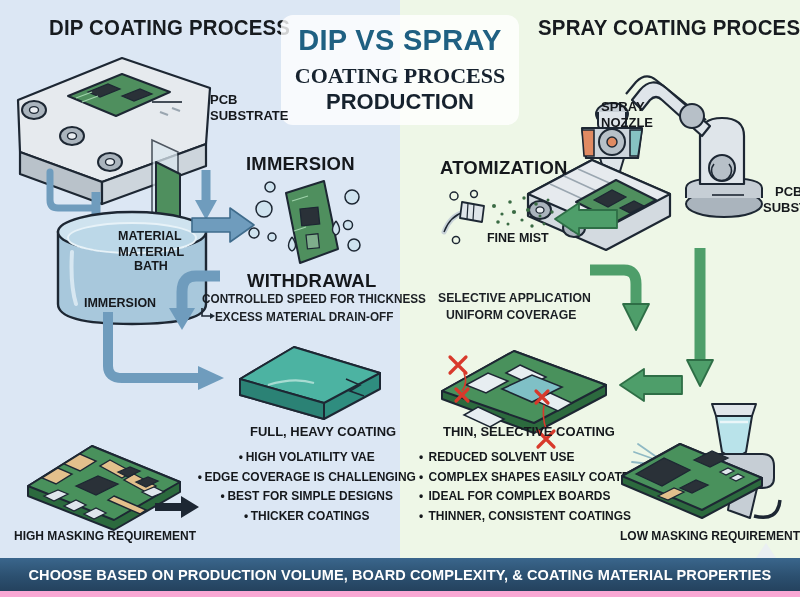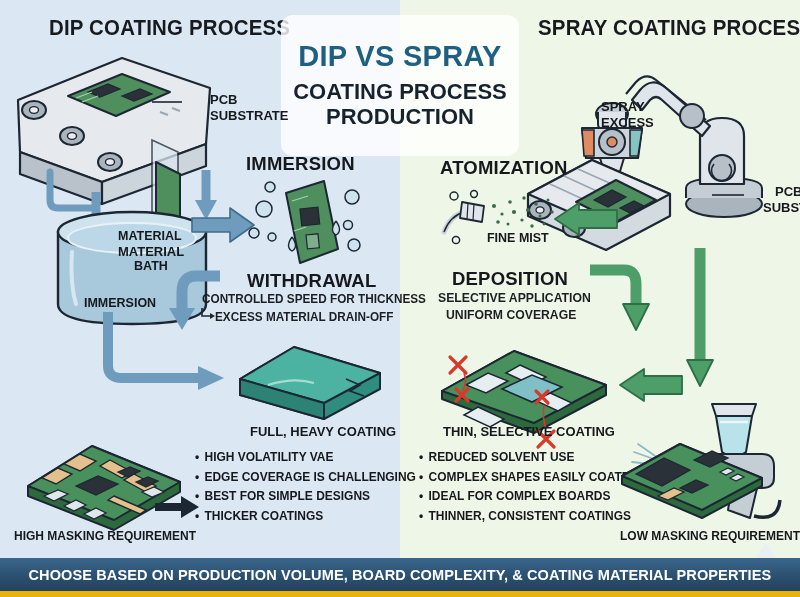--- a/index.html
+++ b/index.html
@@ -1,39 +1,39 @@
 <!DOCTYPE html>
 <html><head>
 <meta charset="utf-8">
 <style>
   html,body{margin:0;padding:0;background:#fff;}
   body{font-family:"Liberation Sans",sans-serif;}
   #infographic{
     position:relative;width:800px;height:597px;overflow:hidden;
-    background:#eab308;
+    background:#f9a8d4;
   }
   .bg-left,.bg-right{position:absolute;top:0;height:558px;}
   .bg-left{left:0;width:400px;background:#dce7f4;}
   .bg-right{left:400px;width:400px;background:#eef7e7;}
 
   .hdr{
     position:absolute;font-weight:bold;color:#171b1f;
     letter-spacing:.2px;white-space:nowrap;
   }
   #hdr-left{left:49px;top:16px;font-size:21.5px;transform:scaleX(.95);transform-origin:left top;}
   #hdr-right{left:538px;top:16px;font-size:21.5px;transform:scaleX(.95);transform-origin:left top;}
 
   
   #title-card{
-    position:absolute;left:281px;top:15px;width:238px;height:141px;
+    position:absolute;left:281px;top:15px;width:238px;height:110px;
     background:rgba(255,255,255,.80);border-radius:12px;
     display:flex;flex-direction:column;align-items:center;justify-content:center;
   }
   #title-main{font-size:29px;font-weight:bold;color:#1f6082;letter-spacing:.3px;line-height:1;}
-  #title-sub1{font-size:22px;font-weight:bold;color:#16222e;line-height:1.15;margin-top:8px;}
+  #title-sub1{font-size:22px;font-weight:bold;color:#16222e;line-height:1.15;margin-top:8px;font-family:Liberation Serif, serif;}
   #title-sub2{font-size:22px;font-weight:bold;color:#16222e;line-height:1.15;}
 
   .lbl{position:absolute;font-weight:bold;color:#15181c;white-space:nowrap;padding-left:25px;}
   .step{position:absolute;font-weight:bold;color:#15181c;white-space:nowrap;font-size:18.5px;letter-spacing:.2px;}
   .sub{position:absolute;font-weight:bold;color:#1b1f24;white-space:nowrap;font-size:12.5px;transform:scaleX(.94);transform-origin:left top;}
   .cap{position:absolute;font-weight:bold;color:#15181c;white-space:nowrap;font-size:13px;transform:scaleX(.96);transform-origin:left top;}
 
   .bullets{position:absolute;margin:0;padding:0;list-style:none;}
   .bullets li{
     font-size:12.6px;font-weight:bold;color:#15181c;line-height:19.5px;white-space:nowrap;
@@ -183,21 +183,21 @@
 
   <svg style="position:absolute;left:228px;top:333px;" width="160" height="90">
     <path d="M12 46 L66 14 L152 40 L152 56 L96 86 L12 62 Z" fill="#2f8d7f" stroke="#1d2733" stroke-width="2" stroke-linejoin="round"></path>
     <path d="M12 46 L66 14 L152 40 L96 70 Z" fill="#4cb3a2" stroke="#1d2733" stroke-width="2" stroke-linejoin="round"></path>
     <path d="M96 70 L96 86 L12 62 L12 46 Z" fill="#2b8275" stroke="#1d2733" stroke-width="2" stroke-linejoin="round"></path>
     <path d="M118 46 L132 52 L122 58 L136 63" fill="none" stroke="#1d2733" stroke-width="1.6"></path>
     <path d="M40 52 Q66 44 86 50" fill="none" stroke="#d9f2ec" stroke-width="2.2" opacity=".65"></path>
   </svg>
   <div class="cap" style="left:250px;top:424px;font-size:13.5px;">FULL, HEAVY COATING</div>
 
-  <ul class="bullets" style="left:195px;top:448px;">
+  <ul class="bullets" style="left:195px;top:448px;text-align:center;">
     <li>HIGH VOLATILITY VAE</li>
     <li>EDGE COVERAGE IS CHALLENGING</li>
     <li>BEST FOR SIMPLE DESIGNS</li>
     <li>THICKER COATINGS</li>
   </ul>
 
   <svg style="position:absolute;left:14px;top:430px;" width="180" height="100">
     <path d="M14 56 L78 16 L166 52 L166 62 L100 100 L14 66 Z" fill="#2c6a3e" stroke="#1d2733" stroke-width="2" stroke-linejoin="round"></path>
     <path d="M14 56 L78 16 L166 52 L100 90 Z" fill="#49915c" stroke="#1d2733" stroke-width="2" stroke-linejoin="round"></path>
 
@@ -264,21 +264,21 @@
     <ellipse cx="20" cy="158" rx="4" ry="3.2" fill="#e9edf1" stroke="#1d2733" stroke-width="1.3"></ellipse>
     <ellipse cx="54" cy="176" rx="11" ry="9" fill="#aab4bd" stroke="#1d2733" stroke-width="2"></ellipse>
     <ellipse cx="54" cy="176" rx="4" ry="3.2" fill="#e9edf1" stroke="#1d2733" stroke-width="1.3"></ellipse>
 
     <path d="M56 150 L96 128 L136 148 L96 170 Z" fill="#4f8f5e" stroke="#1d2733" stroke-width="2" stroke-linejoin="round"></path>
     <path d="M74 148 L92 138 L106 145 L88 155 Z" fill="#2a3138" stroke="#1d2733" stroke-width="1.2"></path>
     <path d="M100 156 L114 149 L124 154 L110 161 Z" fill="#2a3138" stroke="#1d2733" stroke-width="1.2"></path>
   </svg>
 
   <div class="lbl" style="left:576px;top:99px;font-size:13px;text-align:right;">SPRAY</div>
-  <div class="lbl" style="left:576px;top:115px;font-size:13px;">EXCESS</div>
+  <div class="lbl" style="left:576px;top:115px;font-size:13px;">NOZZLE</div>
 
   <div class="lbl" style="left:750px;top:184px;font-size:13px;">PCB</div>
   <div class="lbl" style="left:738px;top:200px;font-size:13px;">SUBSTRATE</div>
   <svg style="position:absolute;left:712px;top:192px;" width="34" height="6">
     <path d="M0 3 L32 3" stroke="#1d2733" stroke-width="1.6"></path>
   </svg>
 
   <div class="step" style="left:440px;top:157px;">ATOMIZATION</div>
   <svg style="position:absolute;left:440px;top:188px;" width="140" height="60">
     <path d="M4 44 Q10 28 24 24" fill="none" stroke="#c8d2d8" stroke-width="5" stroke-linecap="round"></path>
@@ -308,21 +308,20 @@
         <circle cx="34" cy="6" r="3.4"></circle>
       <circle cx="16" cy="52" r="3.6"></circle>
     </g>
   </svg>
   <div class="cap" style="left:487px;top:230px;font-size:13px;">FINE MIST</div>
 
   <svg style="position:absolute;left:553px;top:202px;" width="66" height="34">
     <path d="M64 8 L26 8 L26 1 L2 17 L26 33 L26 26 L64 26 Z" fill="#4e9e6a" stroke="#2e6e46" stroke-width="1.8" stroke-linejoin="round"></path>
   </svg>
 
-  <div class="step" style="left:452px;top:268px;">DEPOSITION</div>
   <div class="sub" style="left:438px;top:290px;font-size:13px;">SELECTIVE APPLICATION</div>
   <div class="sub" style="left:446px;top:307px;font-size:13px;">UNIFORM COVERAGE</div>
 
   <svg style="position:absolute;left:678px;top:248px;" width="46" height="142">
     <path d="M22 0 L22 118" fill="none" stroke="#4e9e6a" stroke-width="11" stroke-linejoin="round"></path>
     <path d="M22 0 L22 118" fill="none" stroke="#2e6e46" stroke-width="1.5" opacity="0"></path>
     <path d="M9 112 L35 112 L22 138 Z" fill="#4e9e6a" stroke="#2e6e46" stroke-width="1.8" stroke-linejoin="round"></path>
   </svg>
 
   <svg style="position:absolute;left:588px;top:258px;" width="72" height="78">

